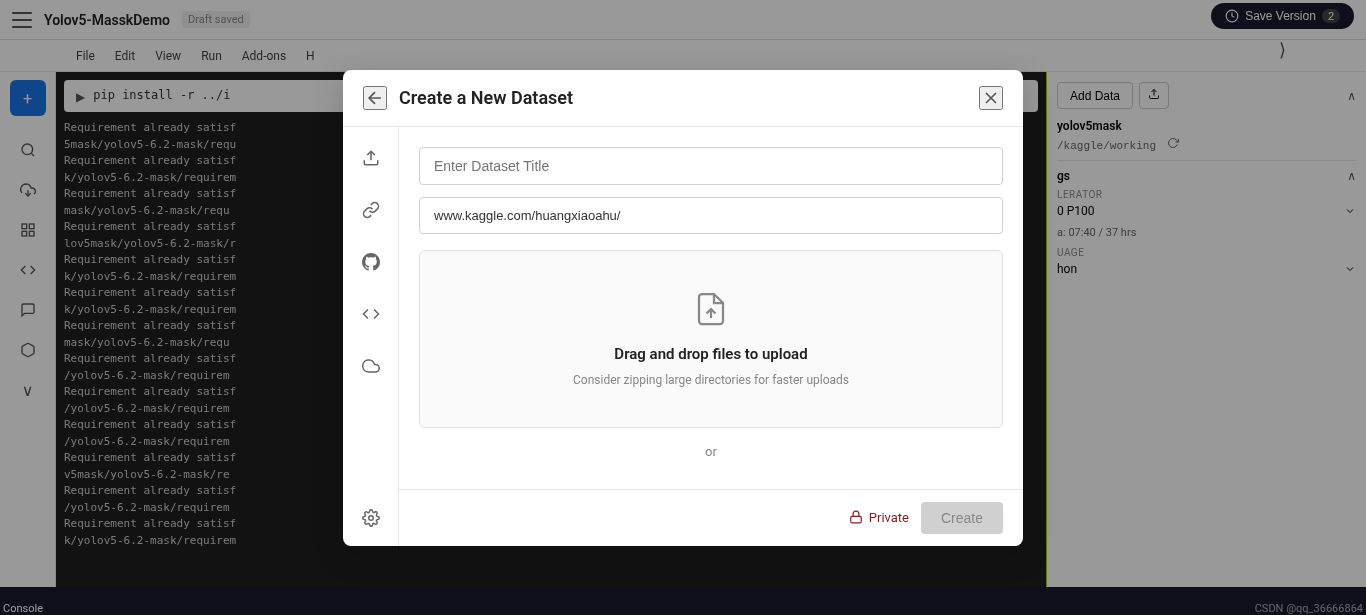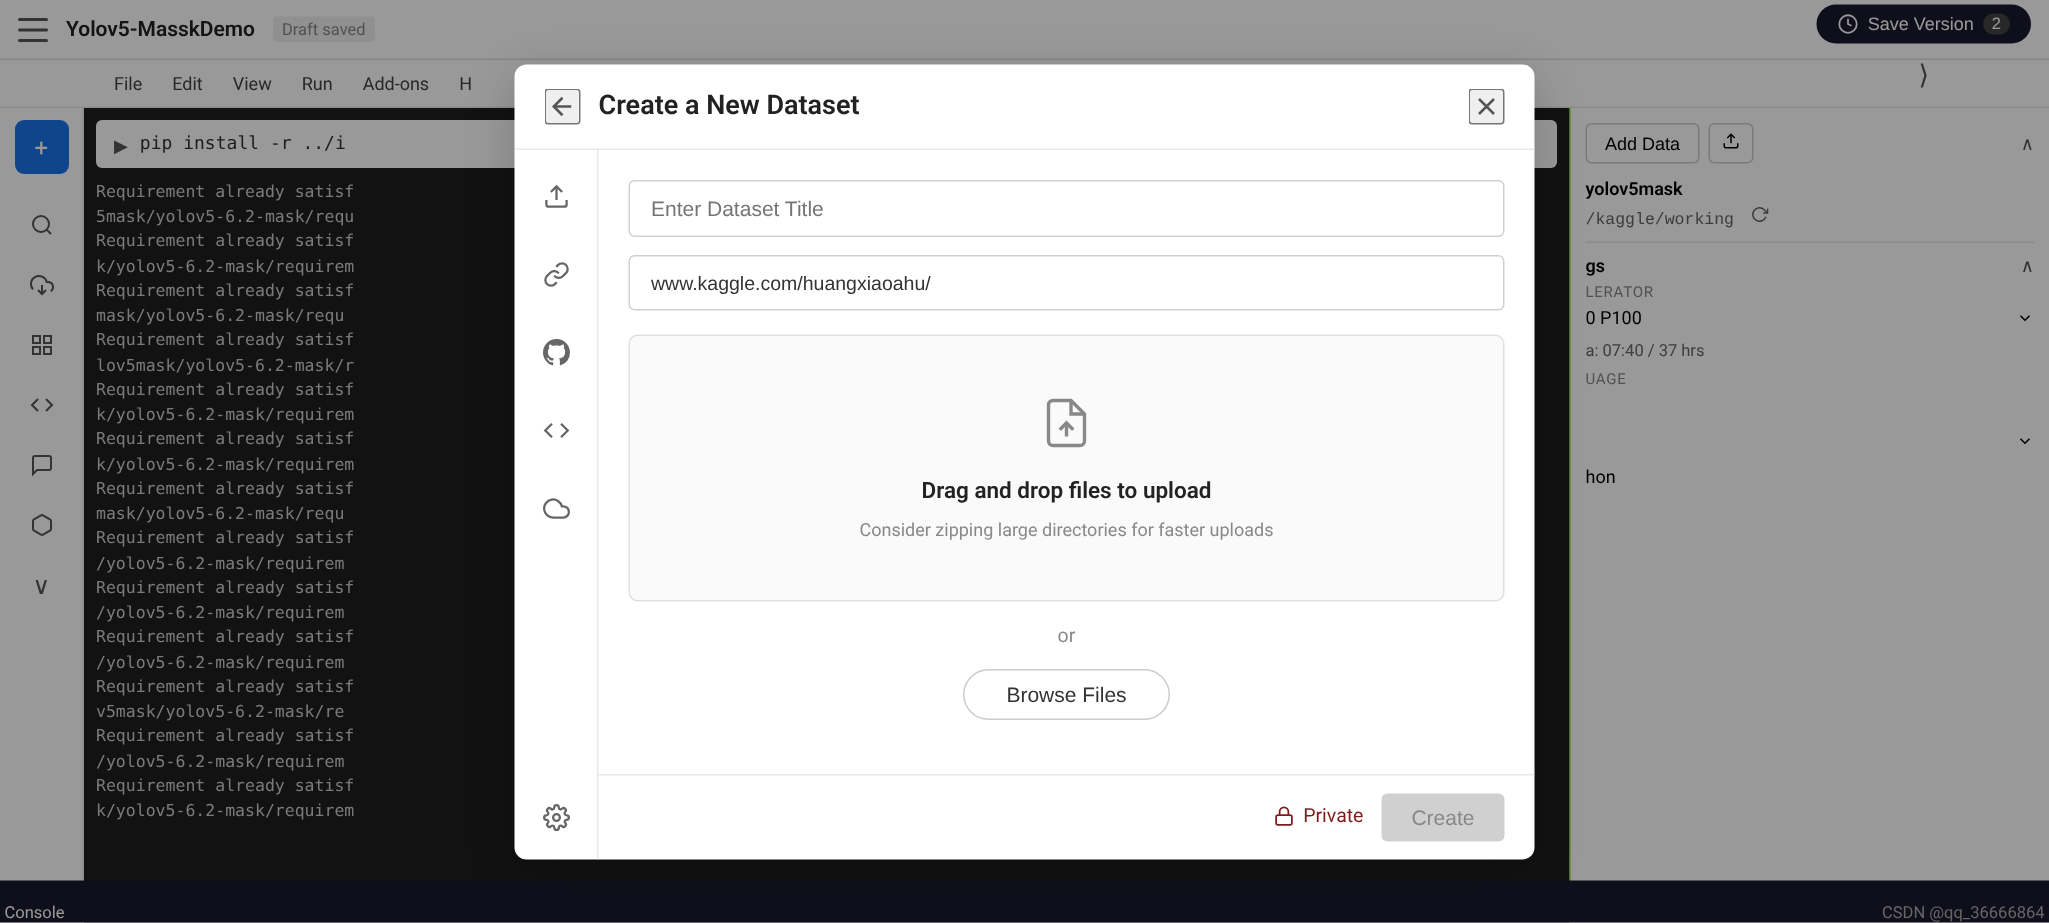--- a/index.html
+++ b/index.html
@@ -566,21 +566,21 @@
       <div style="font-size:10px;color:#888;letter-spacing:0.5px;margin-bottom:4px;">LERATOR</div>
       <div style="display:flex;justify-content:space-between;align-items:center;margin-bottom:8px;">
         <span style="font-size:12px;">0 P100</span>
         <svg width="12" height="12" viewBox="0 0 24 24" fill="none" stroke="currentColor" stroke-width="2">
             <polyline points="6 9 12 15 18 9"></polyline>
           </svg>
       </div>
       <div style="font-size:11px;color:#666;margin-bottom:8px;">a: 07:40 / 37 hrs</div>
       <div style="font-size:10px;color:#888;letter-spacing:0.5px;margin-bottom:4px;">UAGE</div>
       <div style="display:flex;justify-content:space-between;align-items:center;">
-        <span style="font-size:12px;margin-top:48px;">hon</span>
+        <span style="font-size:12px;">hon</span>
         <svg width="12" height="12" viewBox="0 0 24 24" fill="none" stroke="currentColor" stroke-width="2">
             <polyline points="6 9 12 15 18 9"></polyline>
           </svg>
       </div>
     </div>
   </div>
 </div>
 
 <div class="overlay">
   <div class="modal">
@@ -652,21 +652,20 @@
               <line x1="12" y1="12" x2="12" y2="18"></line>
               <polyline points="9 15 12 12 15 15"></polyline>
             </svg>
         </div>
         <span class="drop-title">Drag and drop files to upload</span>
         <span class="drop-subtitle">Consider zipping large directories for faster uploads</span>
       </div>
 
       <div class="or-divider">or</div>
 
-      <button class="browse-btn">Browse Files</button>
     </div>
 
     <div class="modal-footer">
       <label class="private-label">
         <svg width="14" height="14" viewBox="0 0 24 24" fill="none" stroke="currentColor" stroke-width="2">
             <rect x="3" y="11" width="18" height="11" rx="2" ry="2"></rect>
             <path d="M7 11V7a5 5 0 0 1 10 0v4"></path>
           </svg>
         <span>Private</span>
       </label>

